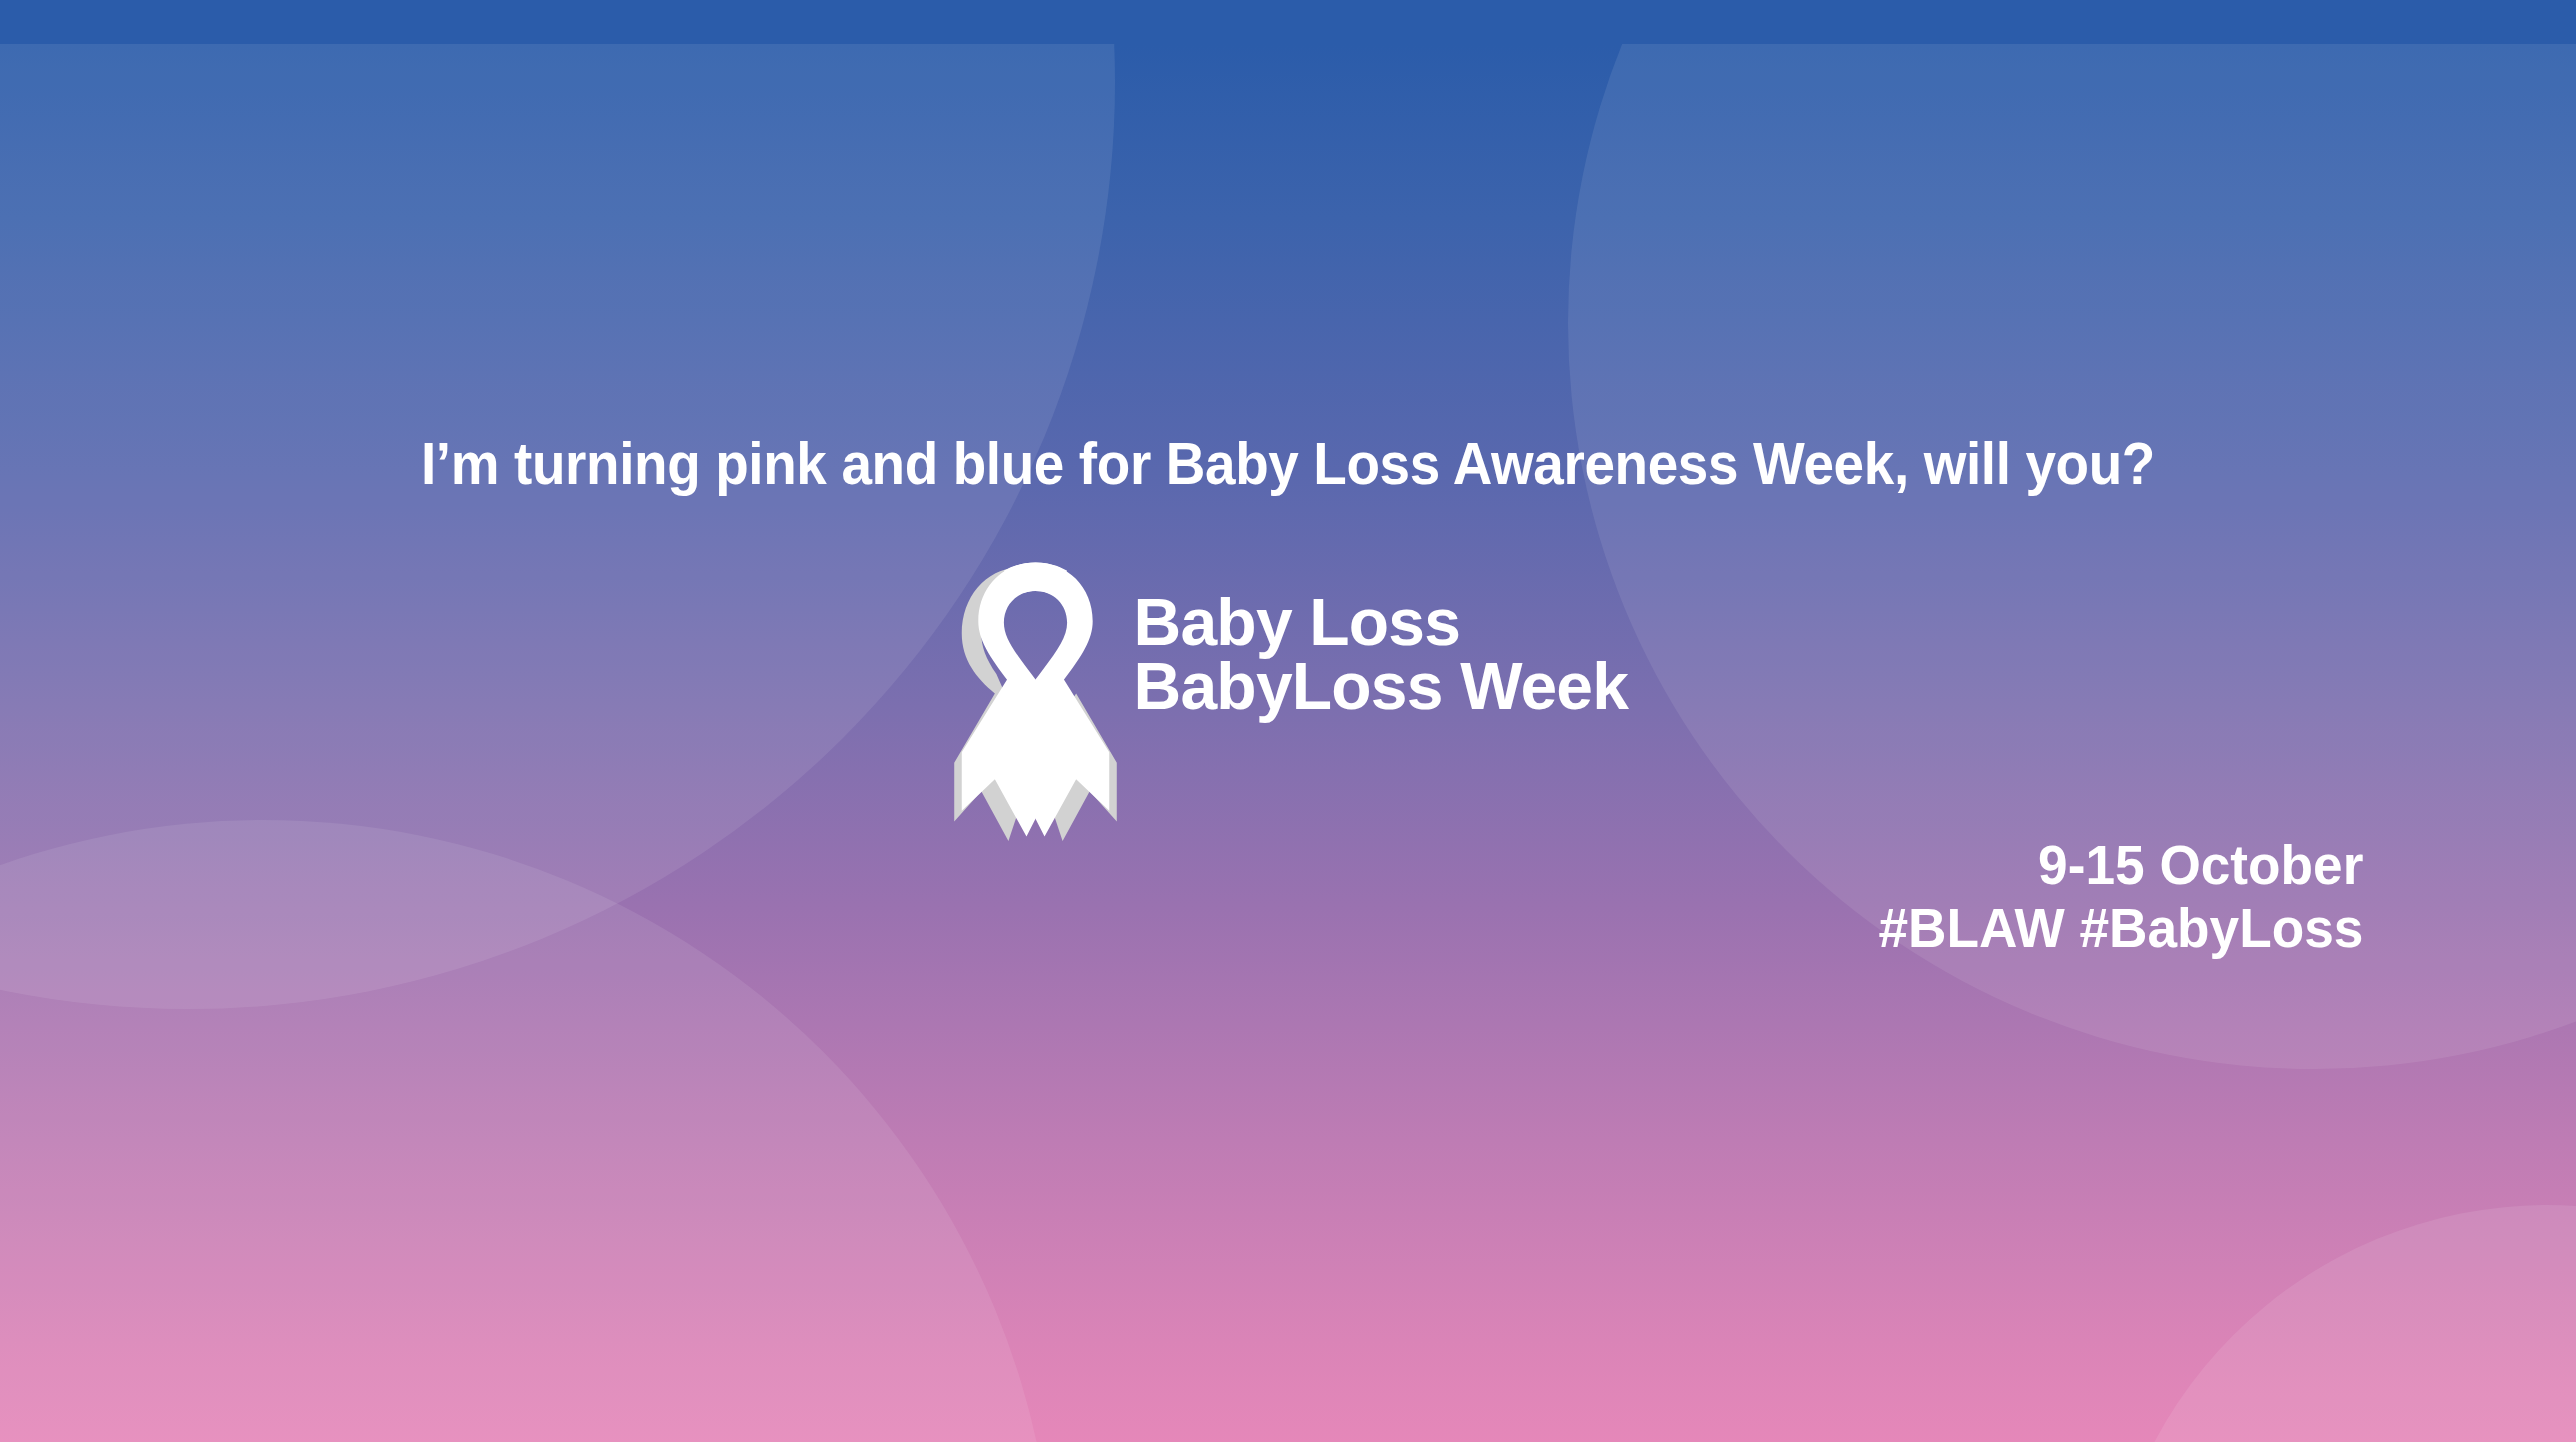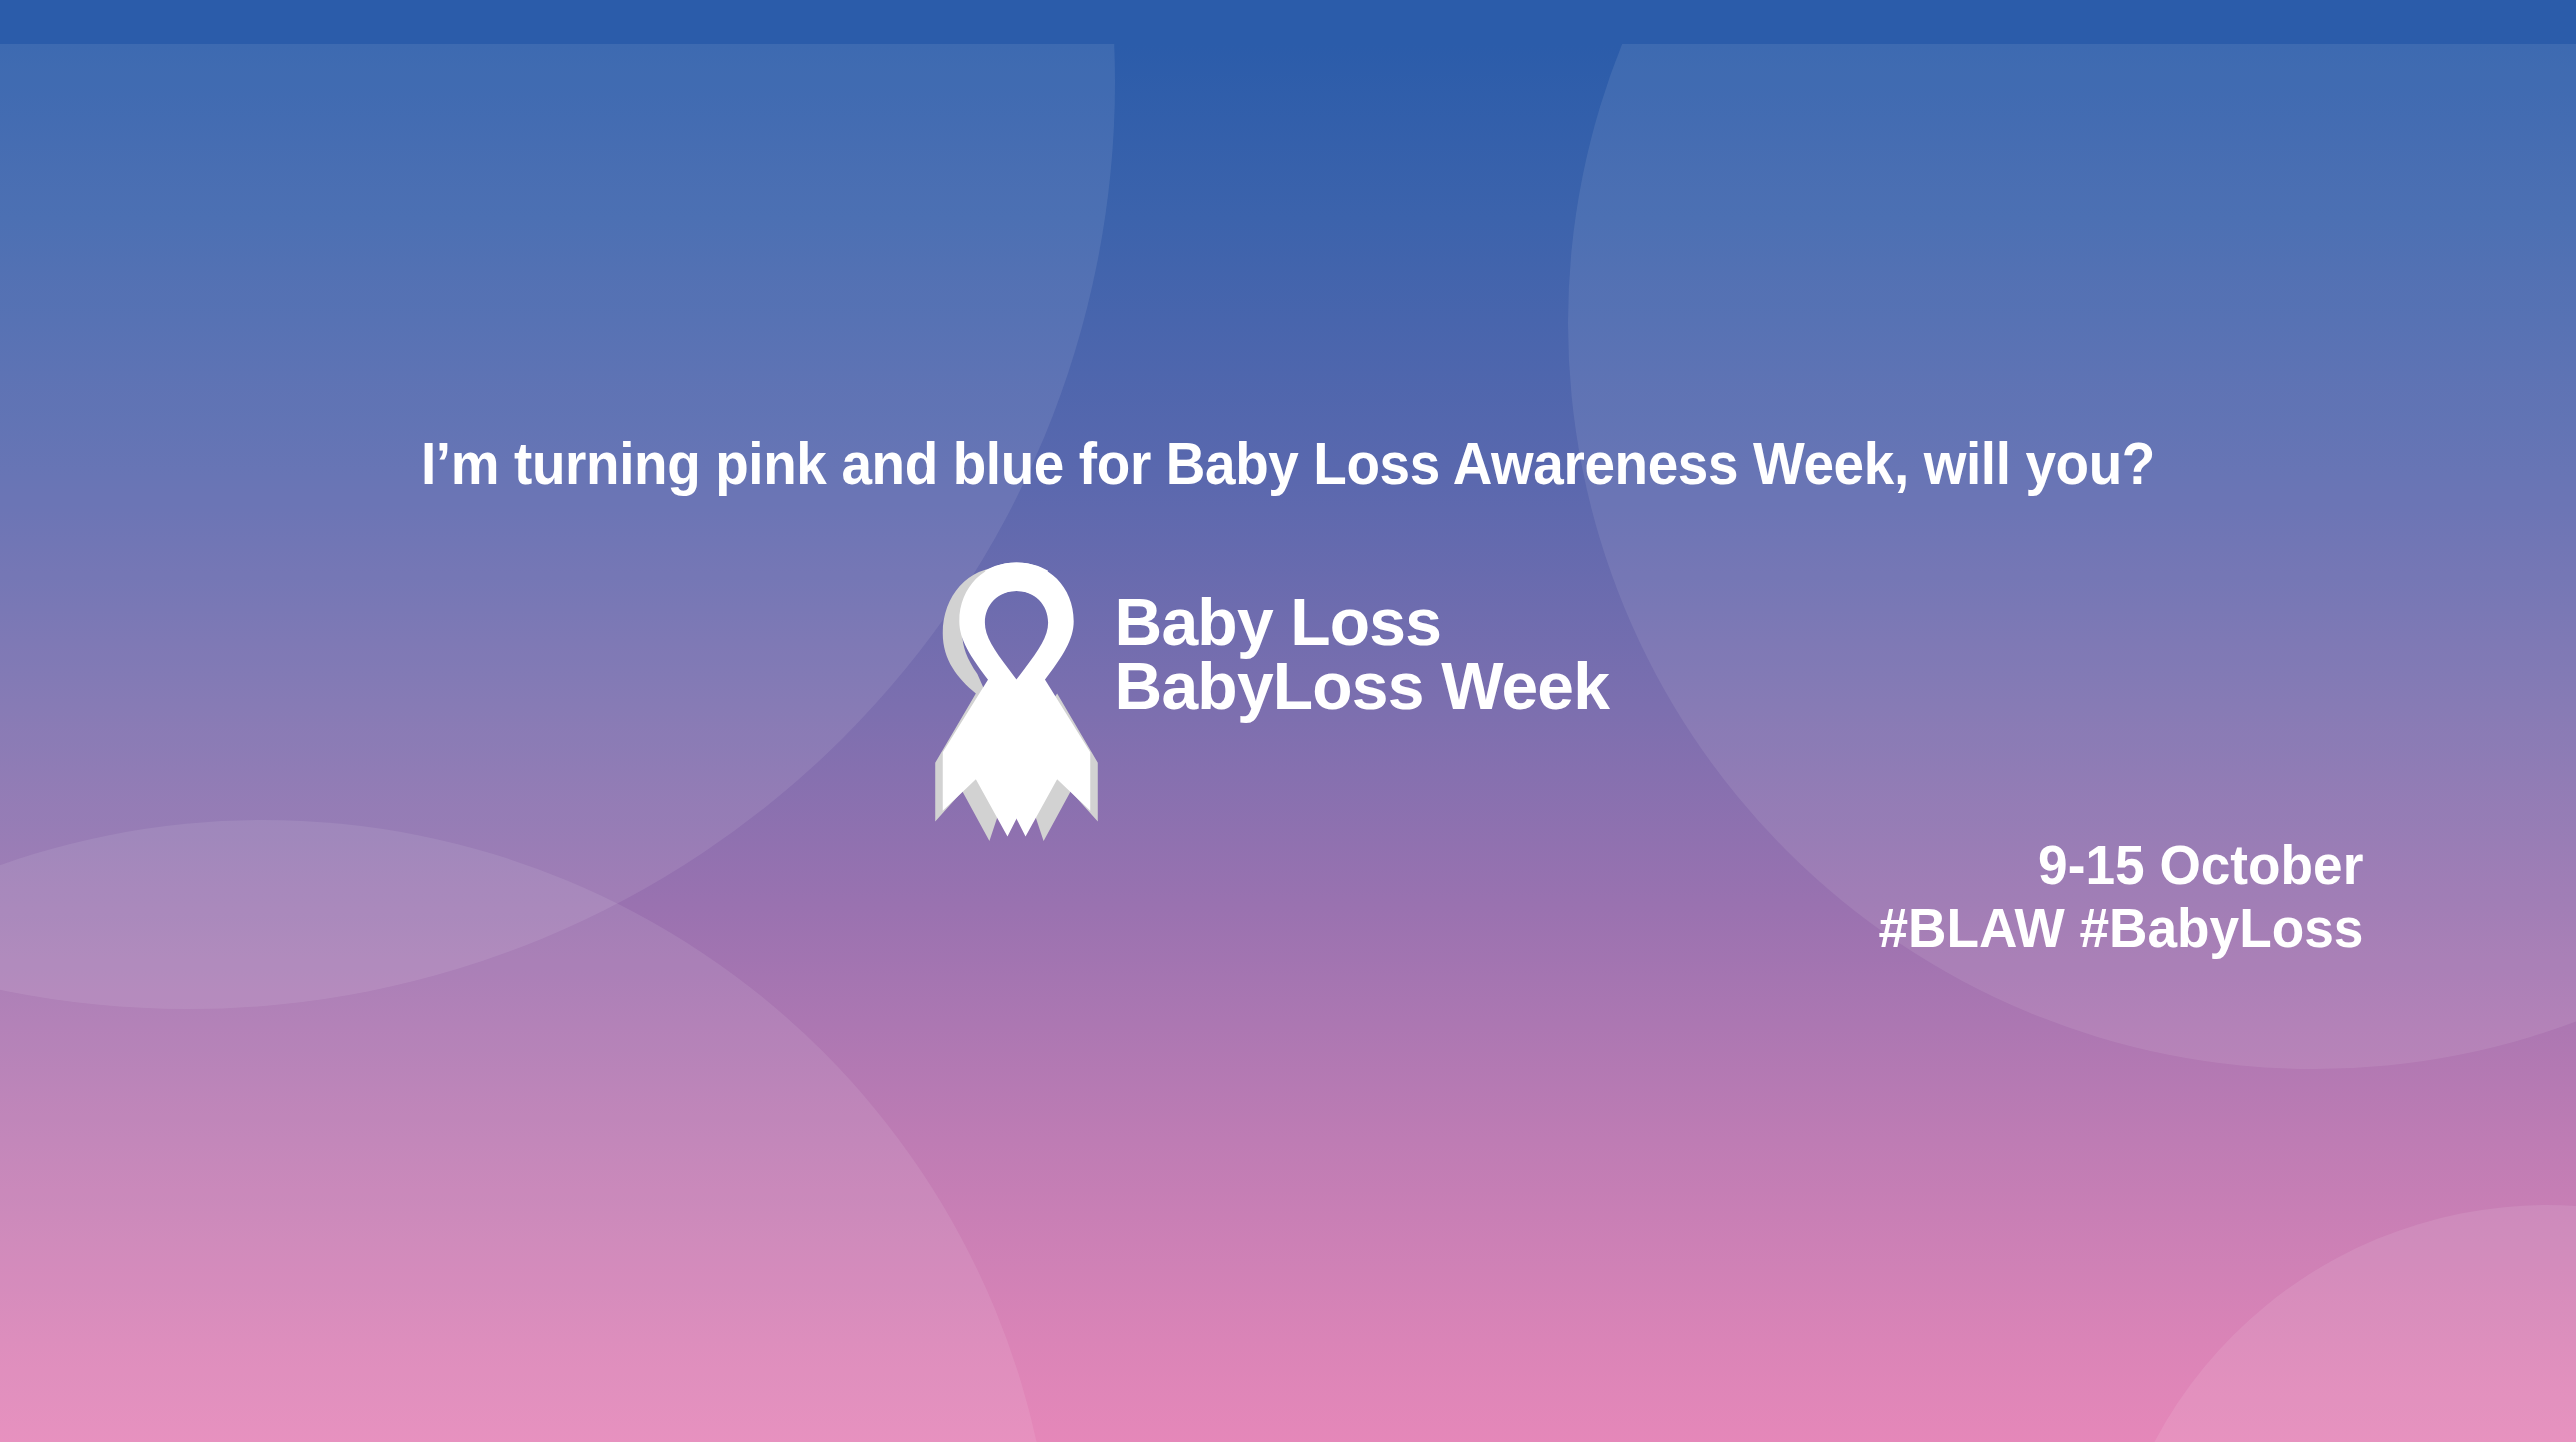--- a/index.html
+++ b/index.html
@@ -88,21 +88,21 @@
     letter-spacing:-0.4px;
     line-height:1.05;
     white-space:nowrap;
     transform:scaleX(0.93);
     transform-origin:center;
   }
 
   
   #logo-lockup {
     position:absolute;
-    left:929px;
+    left:948px;
     top:517px;
     display:flex;
     align-items:flex-start;
     justify-content:space-between;
   }
 
   #ribbon-icon {
     width:175px;
     height:289px;
     flex:0 0 175px;

